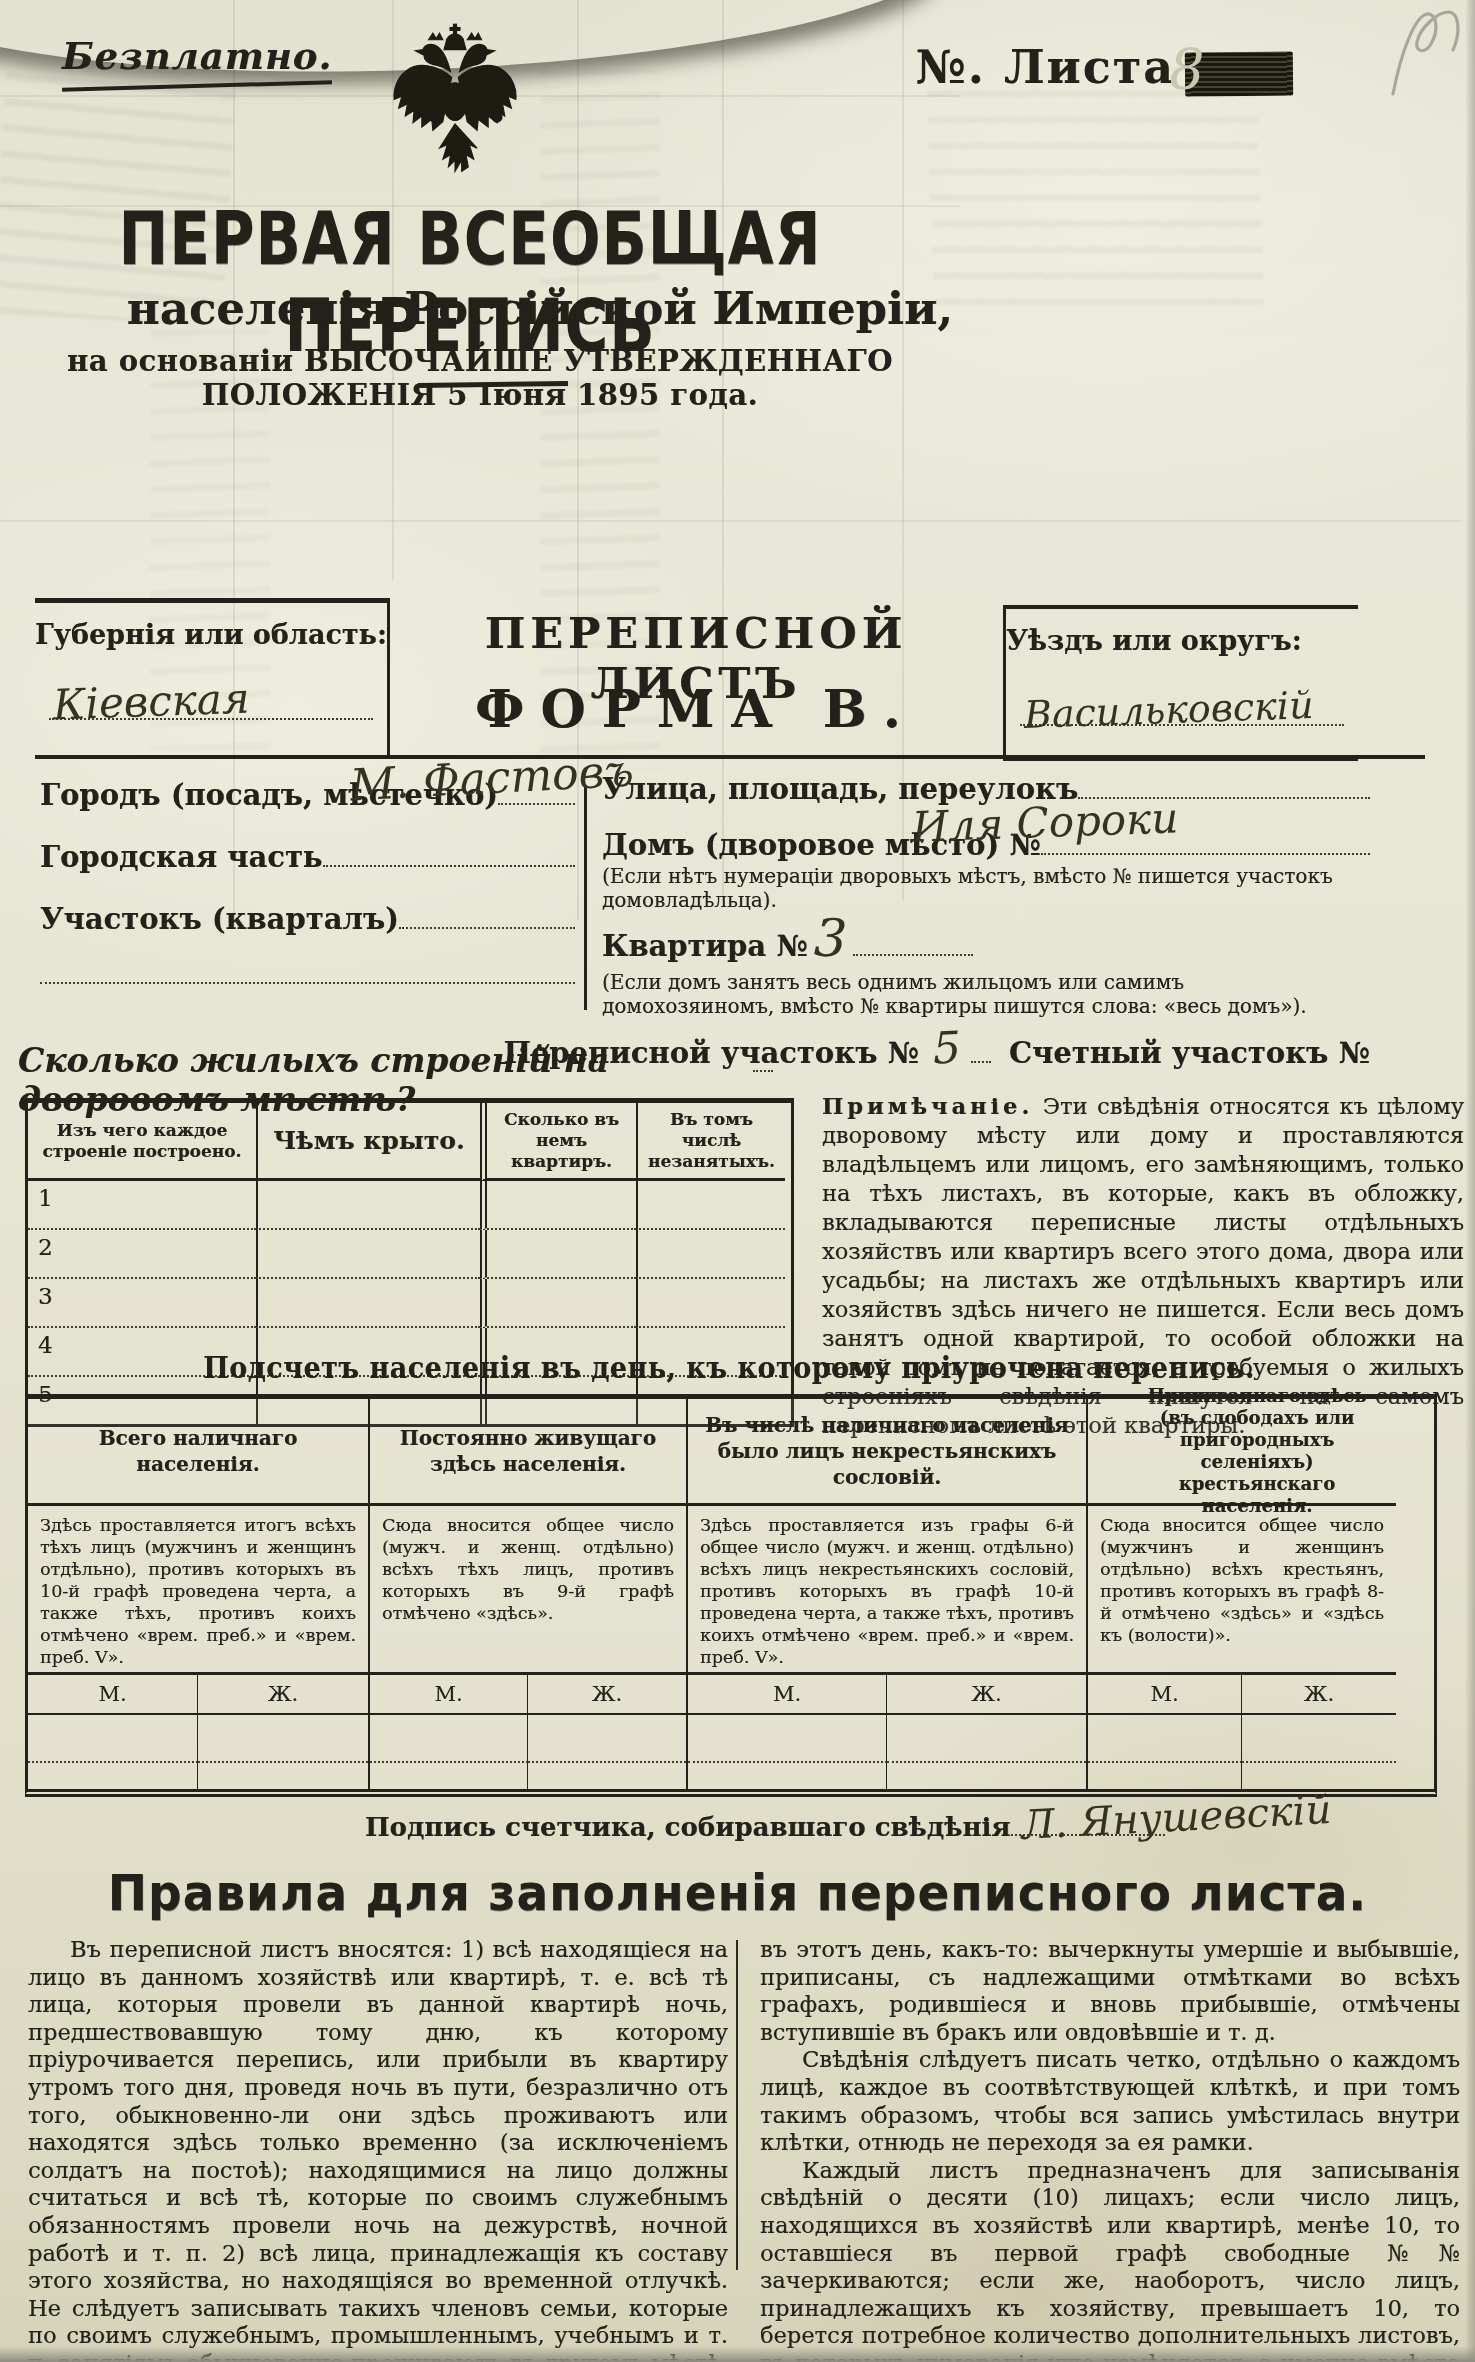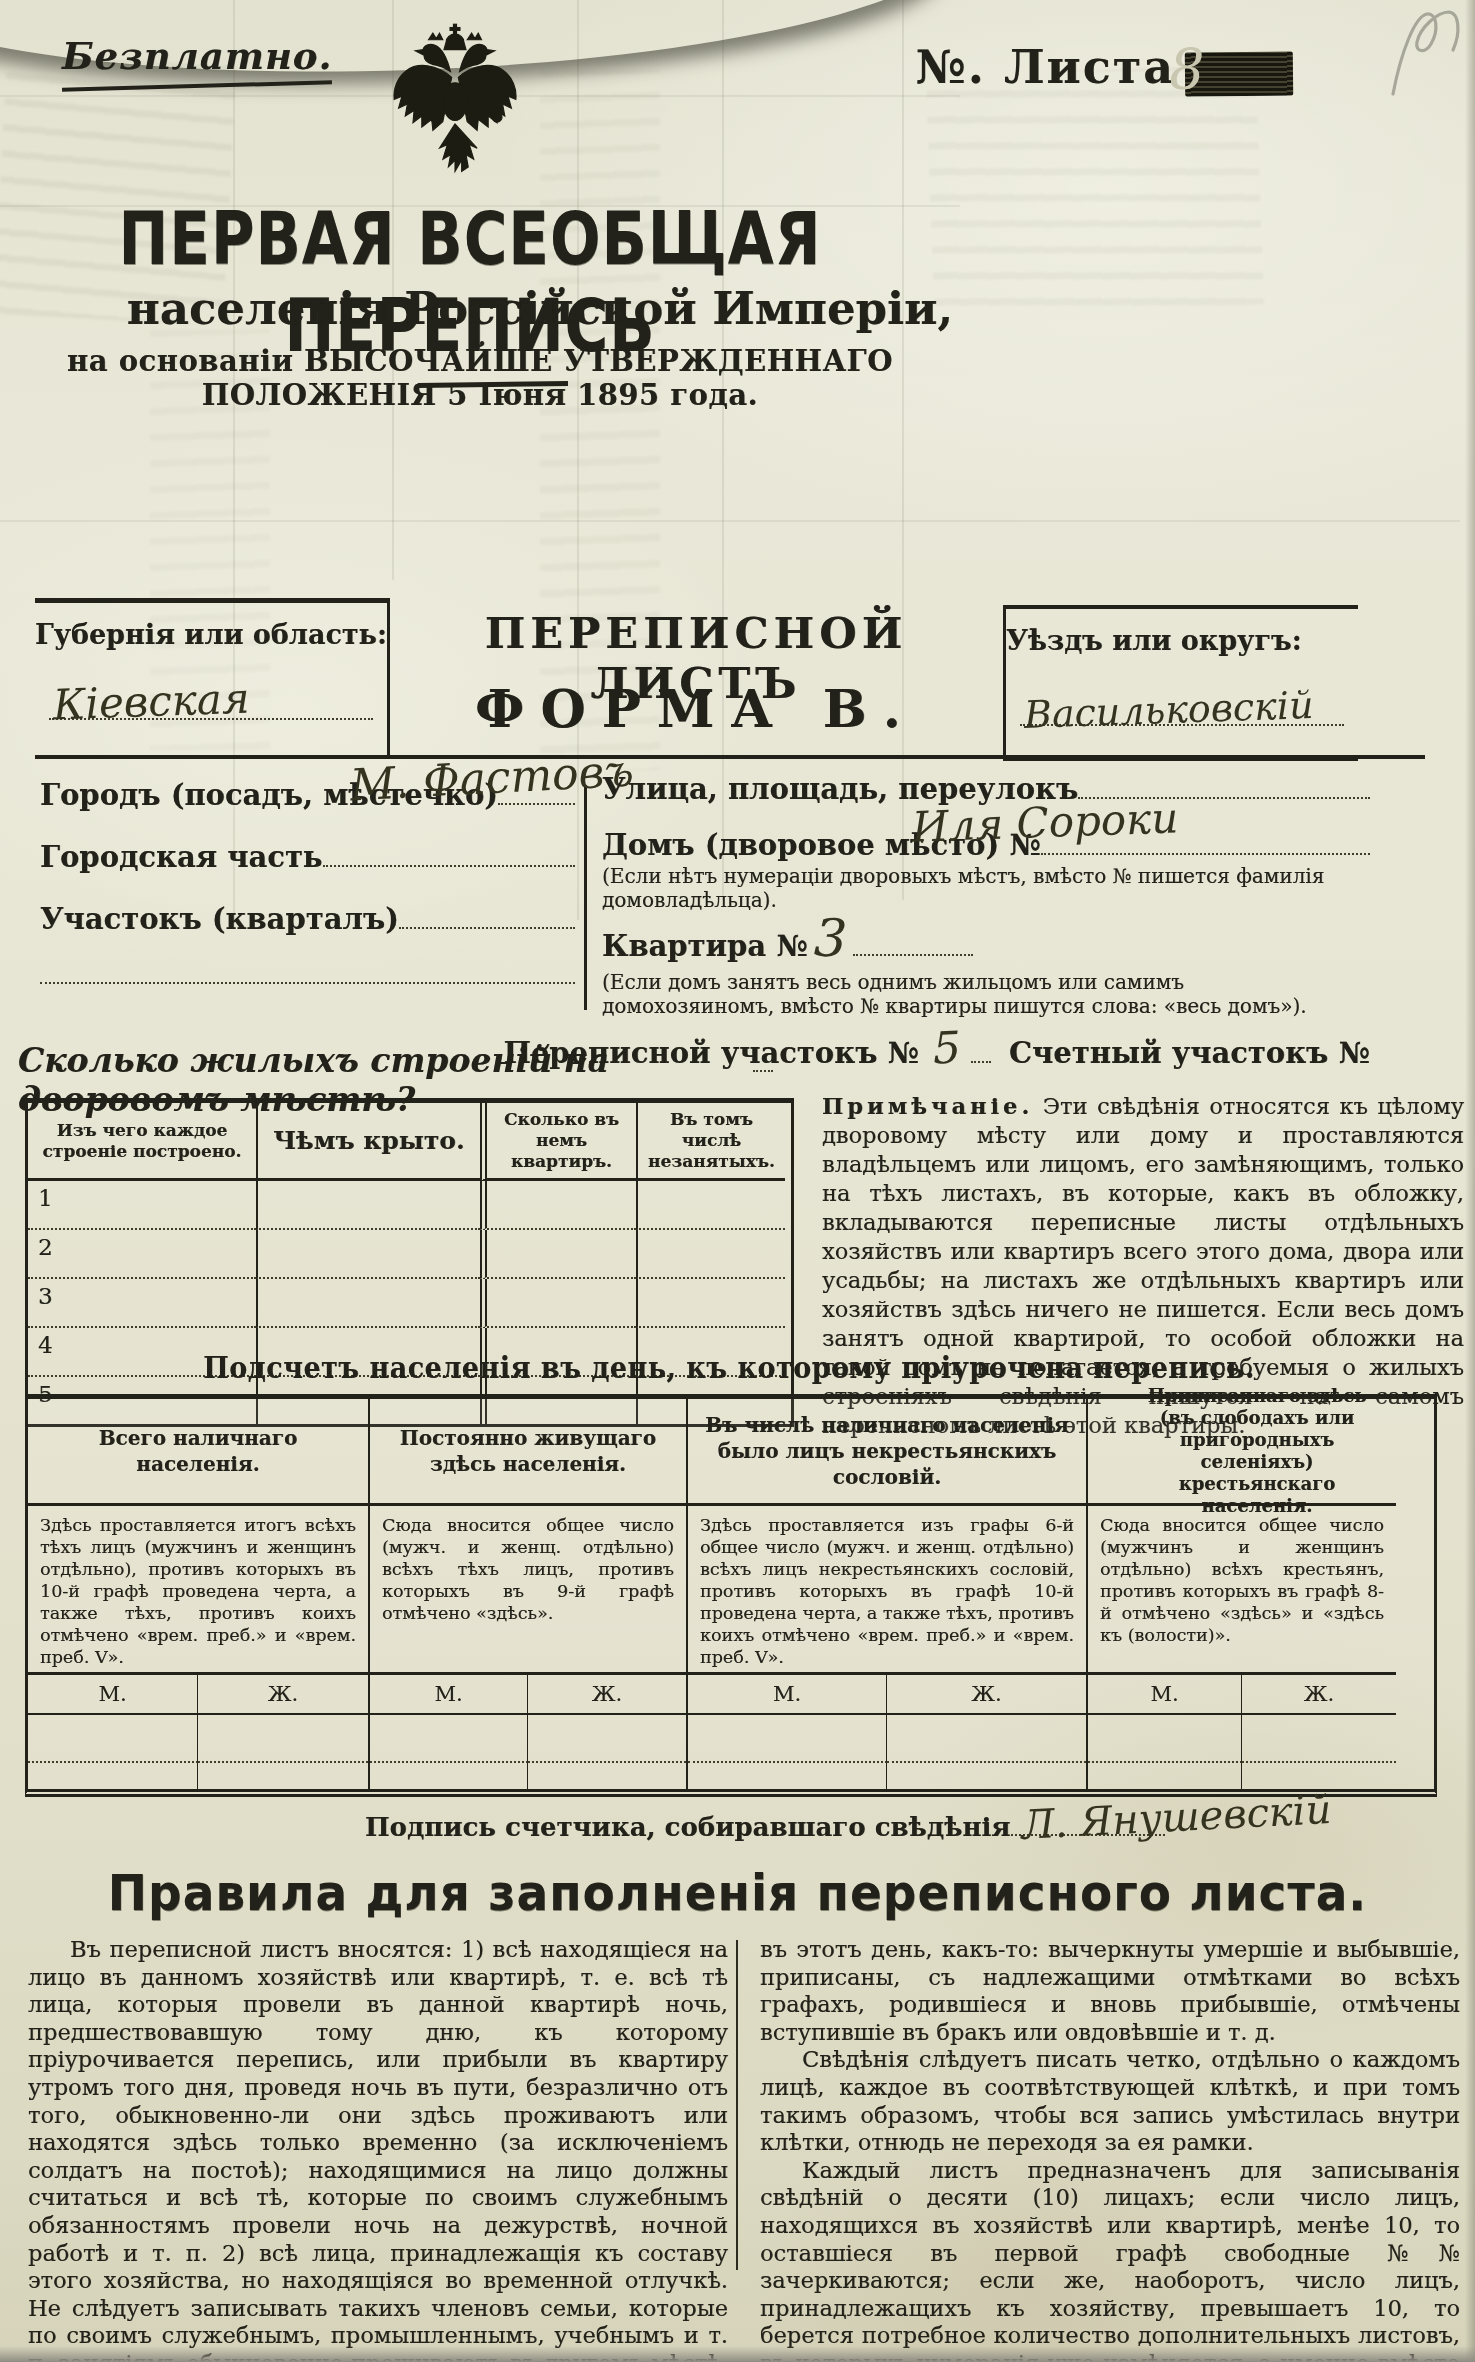--- a/index.html
+++ b/index.html
@@ -224,21 +224,21 @@
 <div class="abs addrR">
   <div class="a-row" style="margin-bottom:22px;">
     <span class="a-label ink">Улица, площадь, переулокъ</span>
     <span class="dotfill"></span>
   </div>
   <div class="a-row" style="margin-bottom:2px;">
     <span class="a-label ink">Домъ (дворовое мѣсто) №</span>
     <span class="dotfill"></span>
     <span class="hw hw-house">Иля Сороки</span>
   </div>
-  <div class="small-note ink">(Если нѣтъ нумераціи дворовыхъ мѣстъ, вмѣсто № пишется фамилія домовладѣльца).</div>
+  <div class="small-note ink">(Если нѣтъ нумераціи дворовыхъ мѣстъ, вмѣсто № пишется участокъ домовладѣльца).</div>
   <div class="a-row" style="margin-bottom:0;">
     <span class="a-label ink">Квартира №</span>
     <span class="hw hw-apt">3</span>
     <span class="dotfill" style="max-width:120px;"></span>
     <span style="flex:1;"></span>
   </div>
   <div class="small-note ink" style="width:745px;">(Если домъ занятъ весь однимъ жильцомъ или самимъ домохозяиномъ, вмѣсто № квартиры пишутся слова: «весь домъ»).</div>
   <div class="a-row" style="margin-top:14px;">
     <span class="a-label ink">Переписной участокъ №</span>
     <span class="hw hw-five">5</span>

